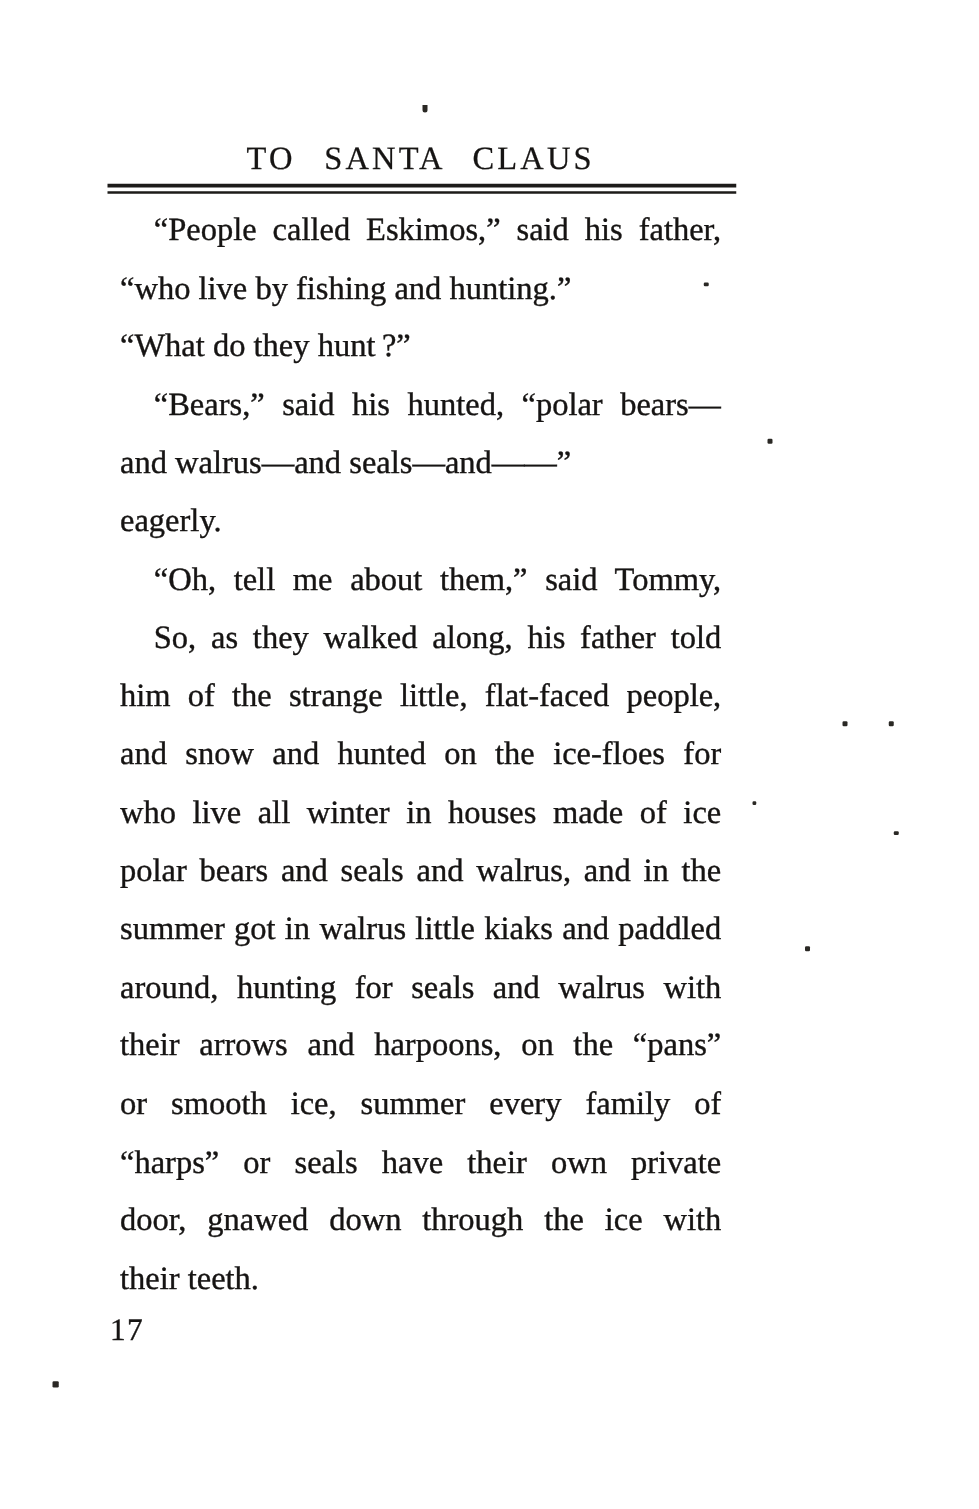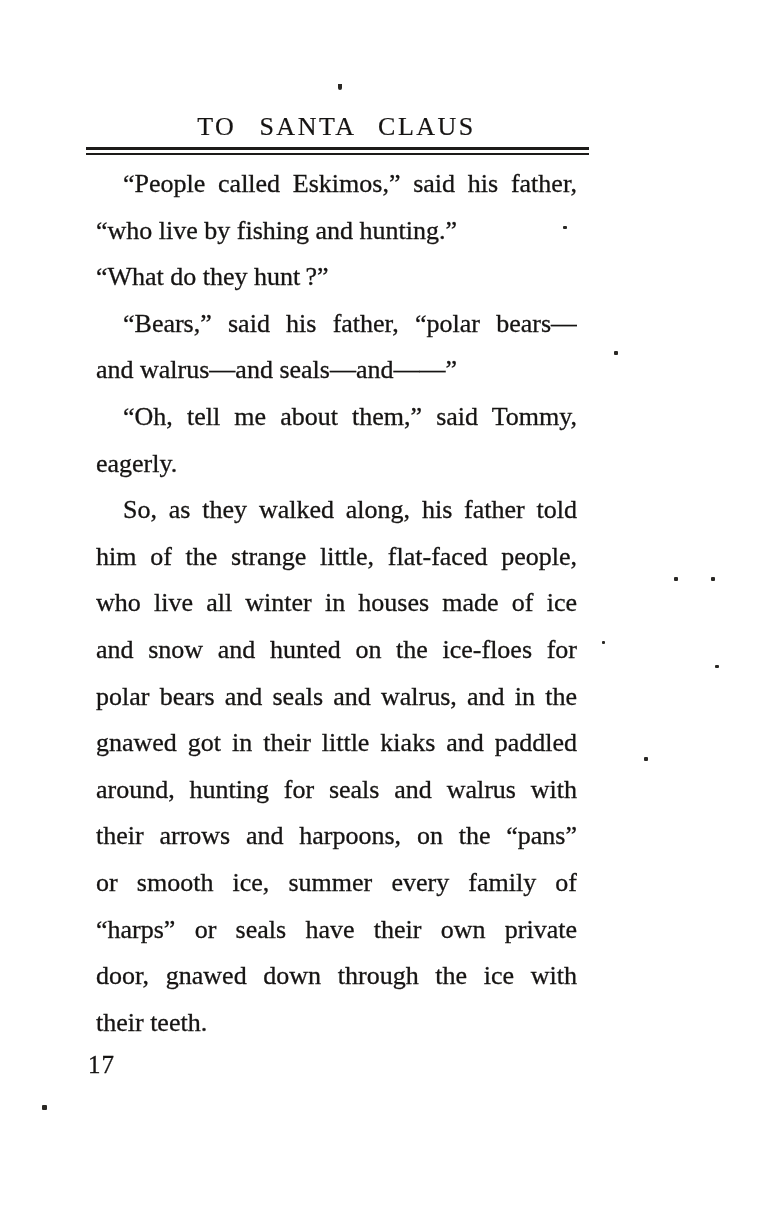--- a/index.html
+++ b/index.html
@@ -84,30 +84,30 @@
 <div class="page">
   <div class="content">
 
     <h1 class="running-head">TO SANTA CLAUS</h1>
     <div class="double-rule"></div>
 
     <div class="body-text">
       <p class="line justified indent">“People called Eskimos,” said his father,</p>
       <p class="line end">“who live by fishing and hunting.”</p>
       <p class="line end">“What do they hunt ?”</p>
-      <p class="line justified indent">“Bears,” said his father, “polar bears—</p>
+      <p class="line justified indent">“Bears,” said his hunted, “polar bears—</p>
       <p class="line end">and walrus—and seals—and——”</p>
+      <p class="line end">eagerly.</p>
       <p class="line justified indent">“Oh, tell me about them,” said Tommy,</p>
-      <p class="line end">eagerly.</p>
       <p class="line justified indent">So, as they walked along, his father told</p>
       <p class="line justified">him of the strange little, flat-faced people,</p>
+      <p class="line justified">and snow and hunted on the ice-floes for</p>
       <p class="line justified">who live all winter in houses made of ice</p>
-      <p class="line justified">and snow and hunted on the ice-floes for</p>
       <p class="line justified">polar bears and seals and walrus, and in the</p>
-      <p class="line justified">gnawed got in their little kiaks and paddled</p>
+      <p class="line justified">summer got in walrus little kiaks and paddled</p>
       <p class="line justified">around, hunting for seals and walrus with</p>
       <p class="line justified">their arrows and harpoons, on the “pans”</p>
       <p class="line justified">or smooth ice, summer every family of</p>
       <p class="line justified">“harps” or seals have their own private</p>
       <p class="line justified">door, gnawed down  through the ice with</p>
       <p class="line end">their teeth.</p>
     </div>
 
     <div class="page-number">17</div>
   </div>

